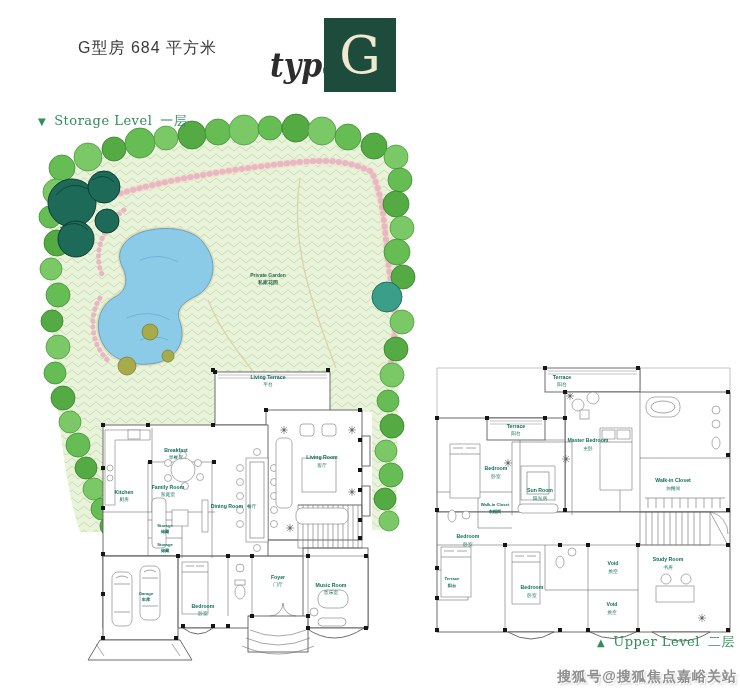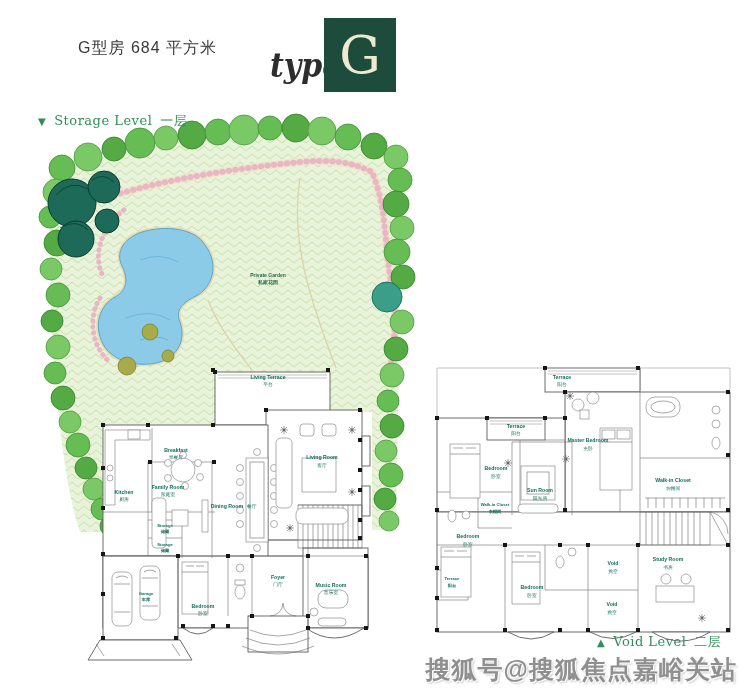--- a/index.html
+++ b/index.html
@@ -9,21 +9,21 @@
   .type-word{position:absolute;left:270px;top:48px;font-family:"DejaVu Serif",serif;
              font-style:italic;font-weight:bold;font-size:30px;color:#2d2d2d;transform:scaleY(1.12);}
   .type-box{position:absolute;left:324px;top:18px;width:72px;height:74px;background:#1d4b3c;
             display:flex;align-items:center;justify-content:center;}
   .type-letter{font-family:"DejaVu Serif",serif;font-size:52px;color:#efe9cf;line-height:1;}
   .level{position:absolute;display:flex;align-items:baseline;gap:8px;color:#2e8f5a;
          font-family:"DejaVu Serif",serif;font-size:13px;letter-spacing:0.5px;}
   .level .tri{font-size:10px;}
   .ground-level{left:38px;top:112px;}
   .upper-level{left:597px;top:633px;}
-  .watermark{position:absolute;right:3px;bottom:4px;font-size:25px;font-weight:bold;color:#8f8f8f;
+  .watermark{position:absolute;right:3px;bottom:4px;font-size:14px;font-weight:bold;color:#8f8f8f;
              letter-spacing:1px;text-shadow:1px 1px 0 #ffffff,2px 2px 2px #cfcfcf;}
   svg.plan{position:absolute;left:0;top:0;}
   
   .w{fill:#ffffff;stroke:#5c5c5c;stroke-width:0.9;}
   .iw{fill:none;stroke:#6b6b6b;stroke-width:0.6;}
   .fur{fill:#ffffff;stroke:#7a7a7a;stroke-width:0.6;}
   .rail{fill:none;stroke:#9a9a9a;stroke-width:0.6;}
   .p{fill:#161616;}
   .rl{font:bold 5.2px "Liberation Sans",sans-serif;fill:#0f6e5a;text-anchor:middle;}
   .rc{font:4.8px "Liberation Sans",sans-serif;fill:#0f6e5a;text-anchor:middle;}
@@ -378,18 +378,18 @@
   </div>
 
   <div class="level ground-level">
     <span class="tri">▼</span>
     <span>Storage Level</span>
     <span>一层</span>
   </div>
 
   <div class="level upper-level">
     <span class="tri">▲</span>
-    <span>Void Level</span>
+    <span>Upper Level</span>
     <span>二层</span>
   </div>
 
   <div class="watermark">搜狐号@搜狐焦点嘉峪关站</div>
 </div>
 
 </body></html>

